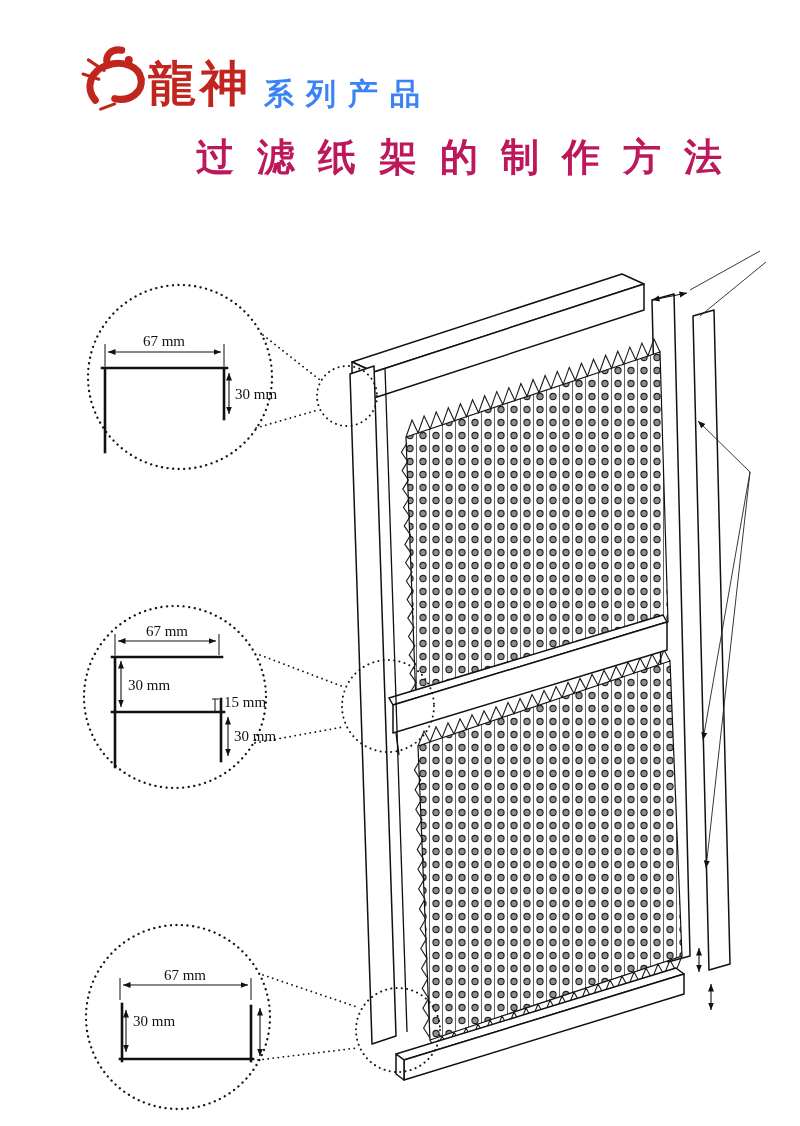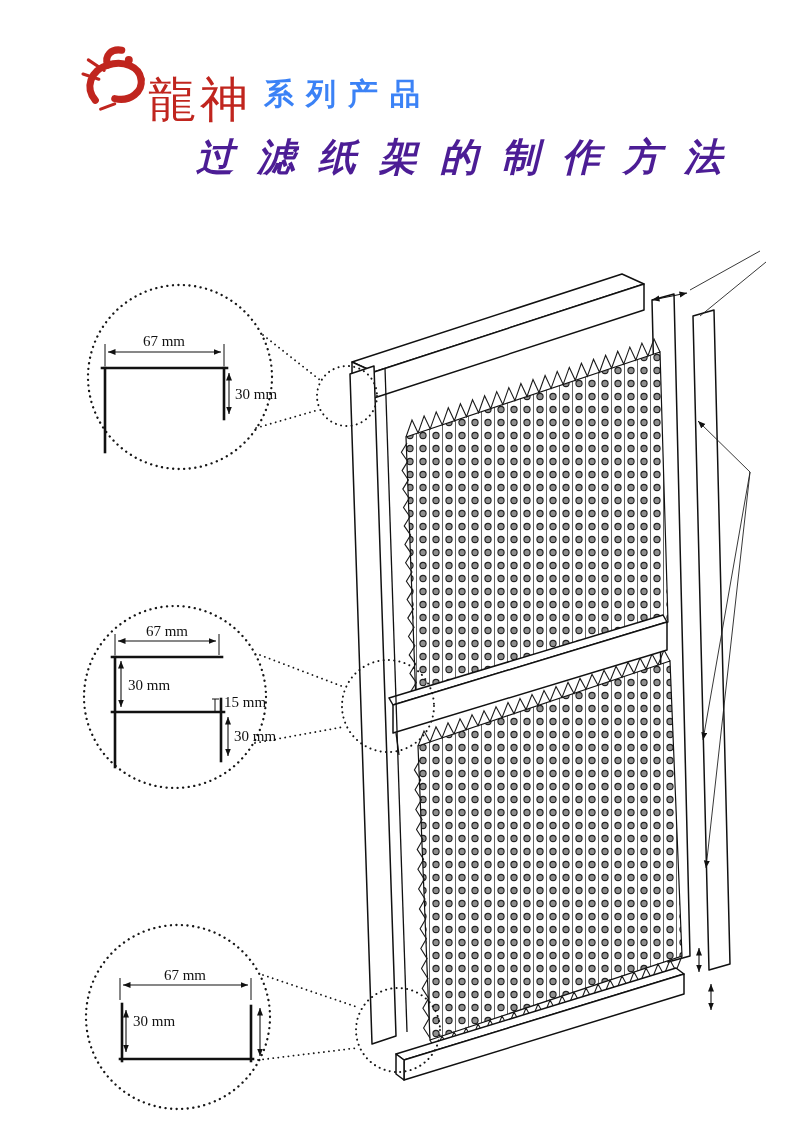--- a/index.html
+++ b/index.html
@@ -2,33 +2,33 @@
 <html><head>
 <meta charset="utf-8">
 <style>
   html,body{margin:0;padding:0;background:#e8e8e8;}
   .page{
     position:relative;width:800px;height:1126px;background:#ffffff;
     overflow:hidden;font-family:"Liberation Sans",sans-serif;
     margin:0 auto;
   }
   .brand-name{
-    position:absolute;left:148px;top:68px;
-    font-size:48px;font-weight:400;color:#c0251e;
+    position:absolute;left:148px;top:52px;
+    font-size:48px;font-weight:700;color:#c0251e;
     font-family:"Liberation Serif",serif;letter-spacing:4px;
   }
   .brand-suffix{
     position:absolute;left:264px;top:74px;
     font-size:30px;font-weight:700;color:#3b82f6;letter-spacing:12px;
     font-family:"Liberation Sans",sans-serif;
   }
   .page-title{
     position:absolute;left:196px;top:132px;
-    font-size:38px;font-weight:700;color:#4c1d95;letter-spacing:23px;
-    font-family:"Liberation Sans",sans-serif;white-space:nowrap;font-style:italic;
+    font-size:38px;font-weight:700;color:#be185d;letter-spacing:23px;
+    font-family:"Liberation Sans",sans-serif;white-space:nowrap;
   }
   .logo{position:absolute;left:76px;top:44px;width:88px;height:74px;}
   svg text.dim{
     font-family:"Liberation Serif",serif;font-size:15px;fill:#111;
   }
   .prof{stroke:#111;stroke-width:2.6;fill:none;stroke-linecap:square;}
   .dimln{stroke:#111;stroke-width:1.1;fill:none;}
   .ext{stroke:#111;stroke-width:1;fill:none;}
   .dotc{fill:none;stroke:#161616;stroke-width:2.3;stroke-dasharray:0.1 5.5;stroke-linecap:round;}
   .dotcs{fill:none;stroke:#161616;stroke-width:2;stroke-dasharray:0.1 5.2;stroke-linecap:round;}

